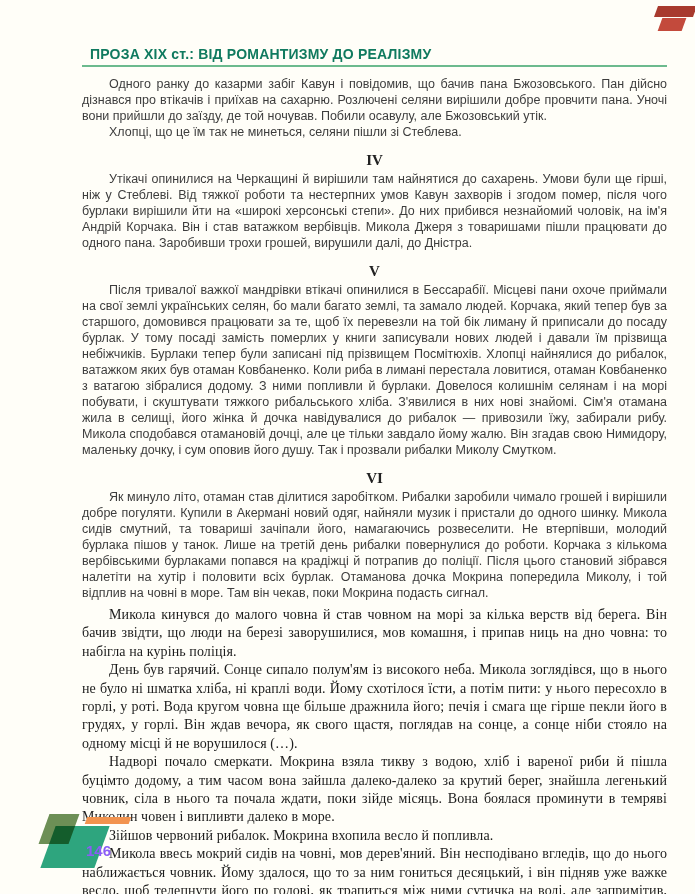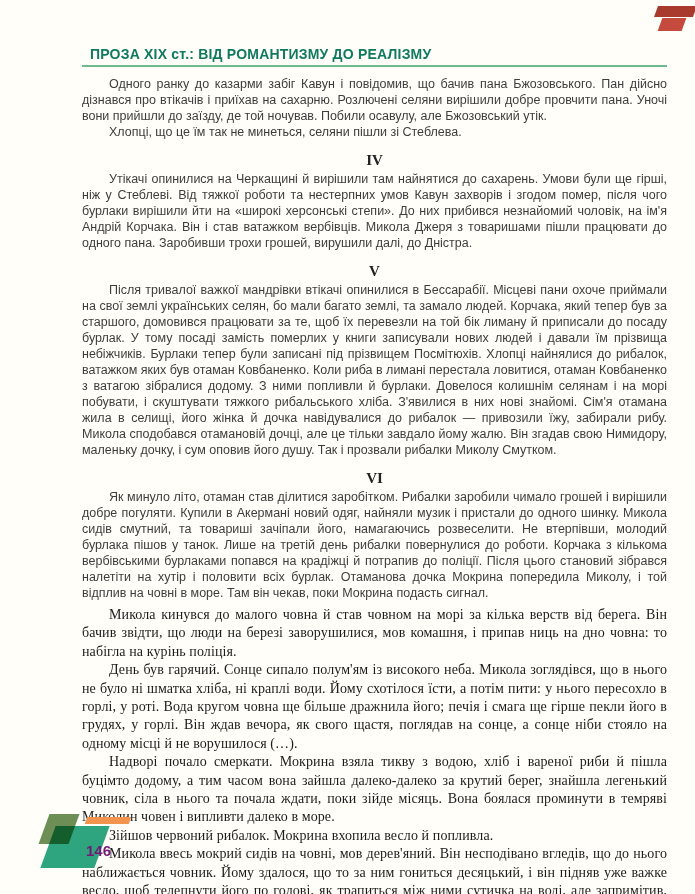--- a/index.html
+++ b/index.html
@@ -90,21 +90,21 @@
     left: 86px; top: 817px; width: 44px; height: 7px;
     background: #f2934e;
     transform: skewX(-20deg);
     z-index: 1;
   }
   .page-number {
     position: absolute;
     left: 86px; top: 842px;
     font-size: 15px;
     font-weight: bold;
-    color: #701a75;
+    color: #8b5cf6;
     z-index: 3;
   }
 </style>
 </head>
 <body>
 
 <div class="page">
 
   <div class="edge-tab edge-tab-1"></div>
   <div class="edge-tab edge-tab-2"></div>

